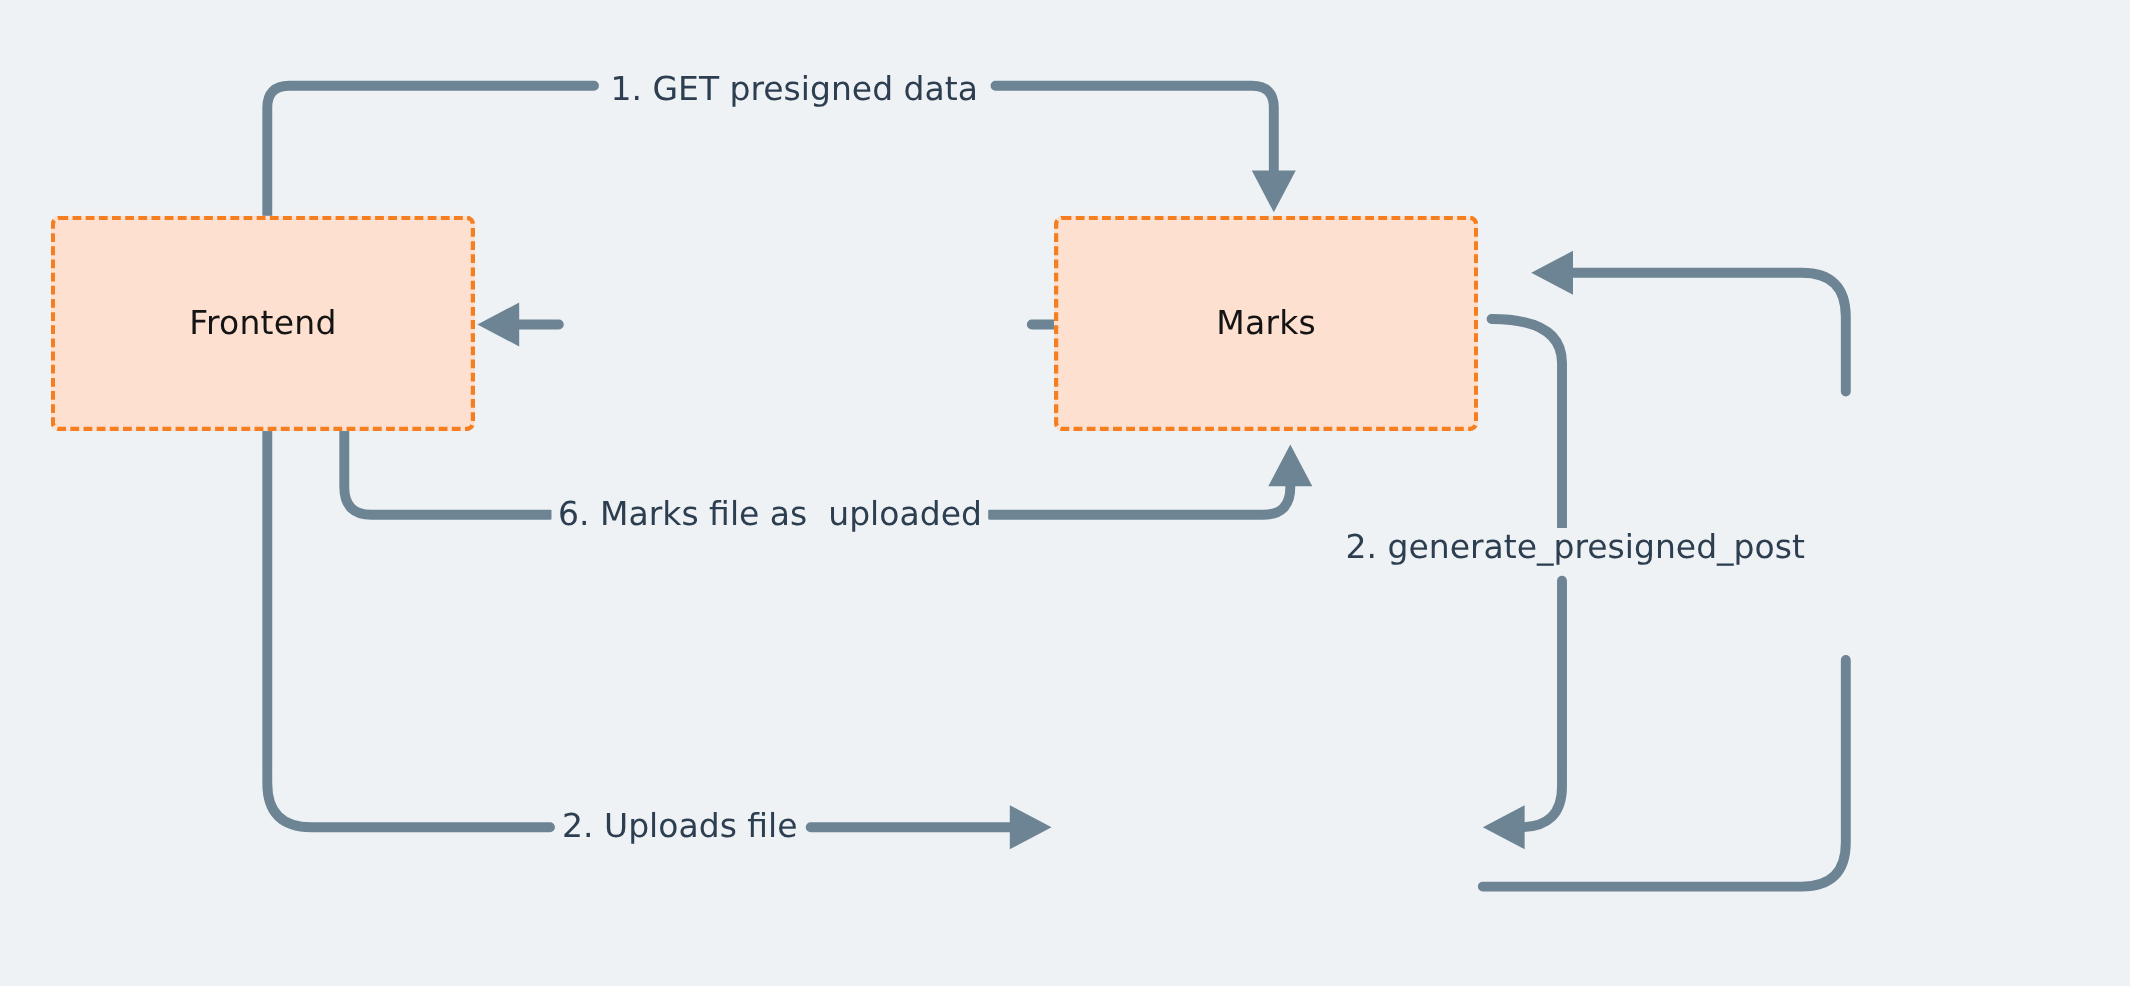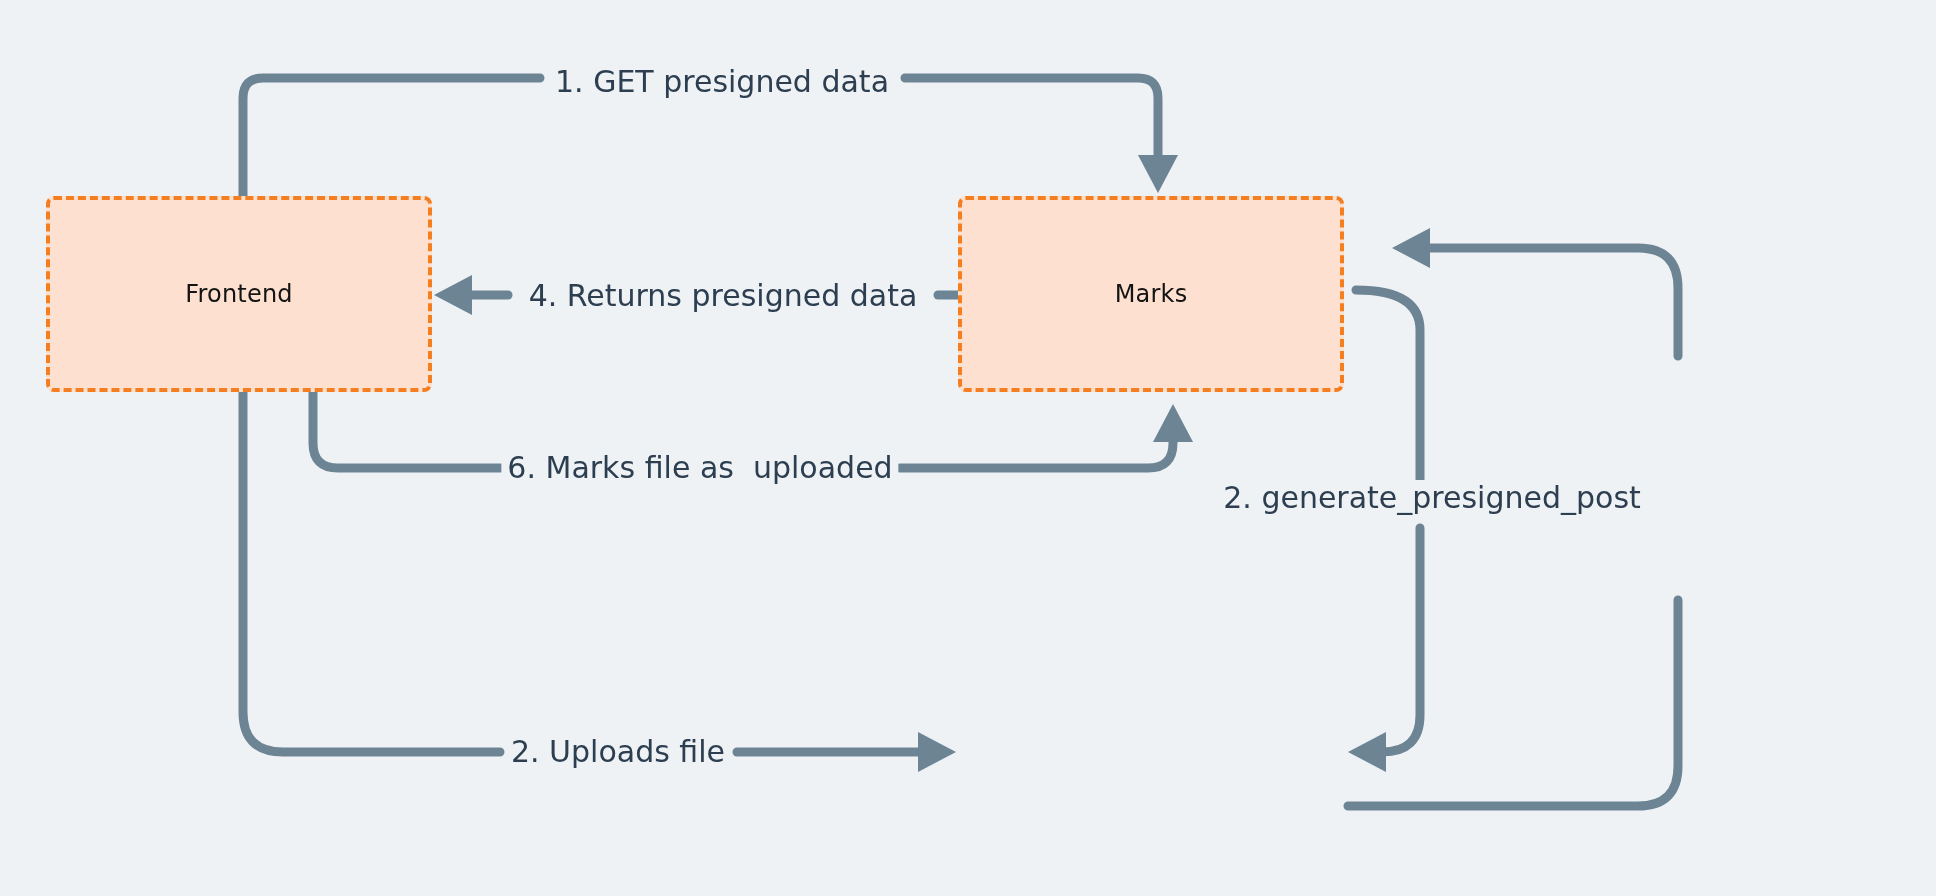--- a/index.html
+++ b/index.html
@@ -31,21 +31,21 @@
     box-sizing: border-box;
     background: #fde0cf;
     border: 4px dashed #f57f20;
     border-radius: 8px;
     display: flex;
     align-items: center;
     justify-content: center;
   }
   .node-label {
     font-family: "DejaVu Sans", sans-serif;
-    font-size: 24px;
+    font-size: 30px;
     color: #141414;
     letter-spacing: 0.2px;
     white-space: pre;
   }
   .edge-label {
     position: absolute;
     font-family: "DejaVu Sans", sans-serif;
     font-size: 30px;
     color: #2c3e50;
     white-space: pre;
@@ -120,19 +120,18 @@
   <div class="node-box" style="left:958px; top:196px; width:386px; height:196px;">
     <span class="node-label">Marks</span>
   </div>
 
 
   <div class="edge-label center" style="left:722px; top:82px;">1. GET presigned data</div>
 
   <div class="edge-label center" style="left:1420px; top:498px;margin-left:12px;">2. generate_presigned_post</div>
 
 
-  <div class="edge-label center" style="left:723px; top:296px;">4. Returns presigned data</div>
 
   <div class="edge-label center" style="left:618px; top:752px;">2. Uploads file</div>
 
   <div class="edge-label center" style="left:700px; top:468px;">6. Marks file as  uploaded</div>
 
 </div>
 
 </body></html>

